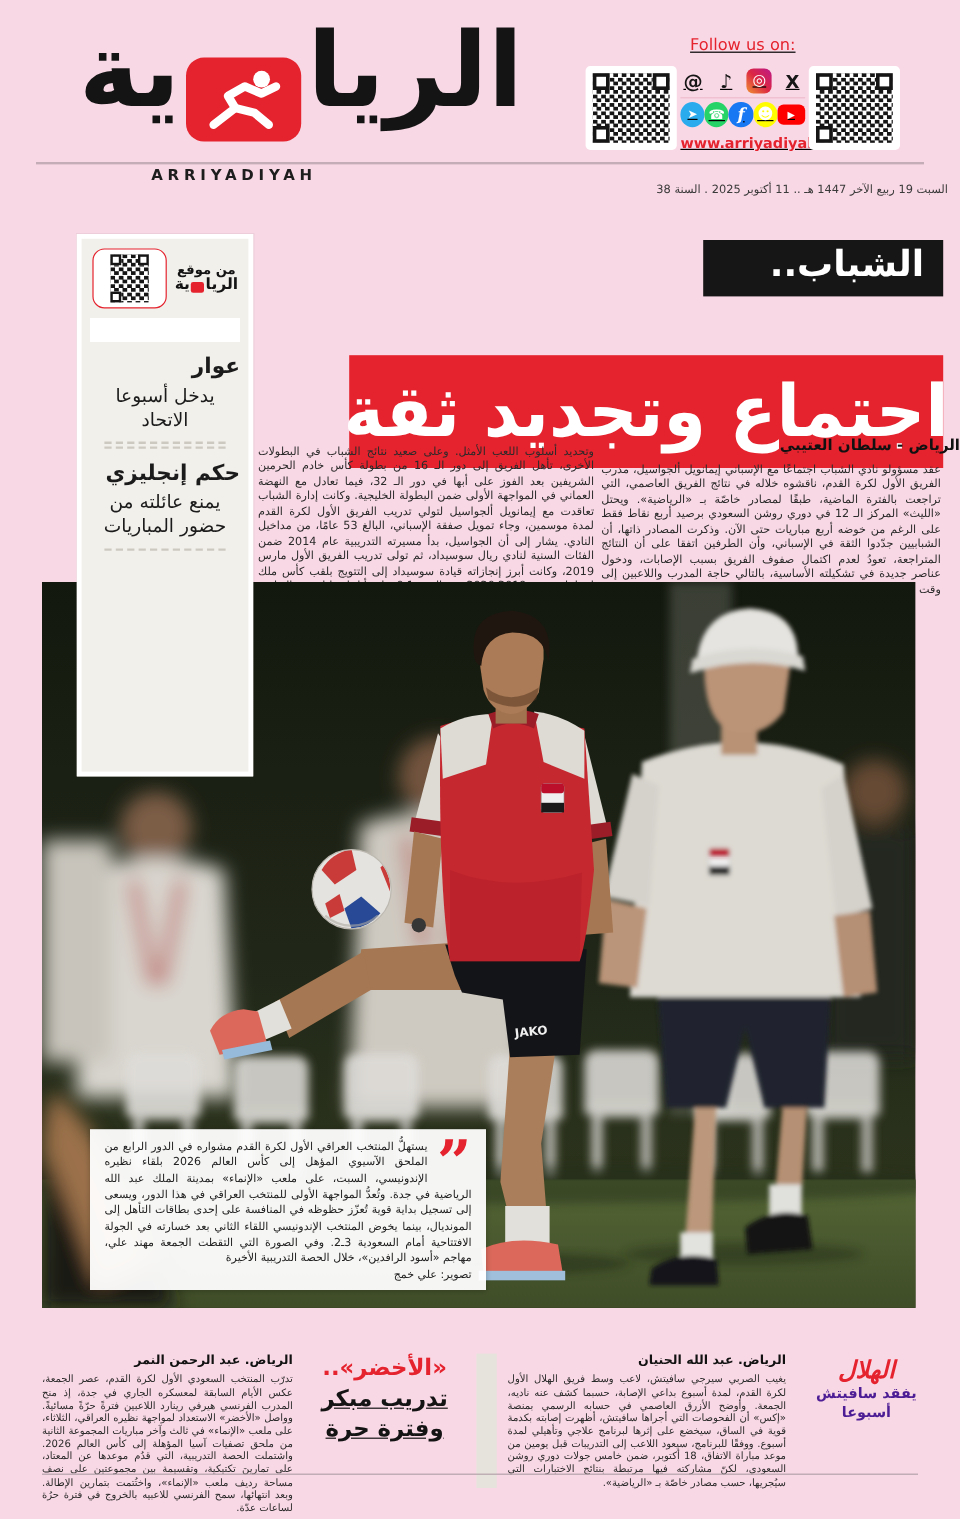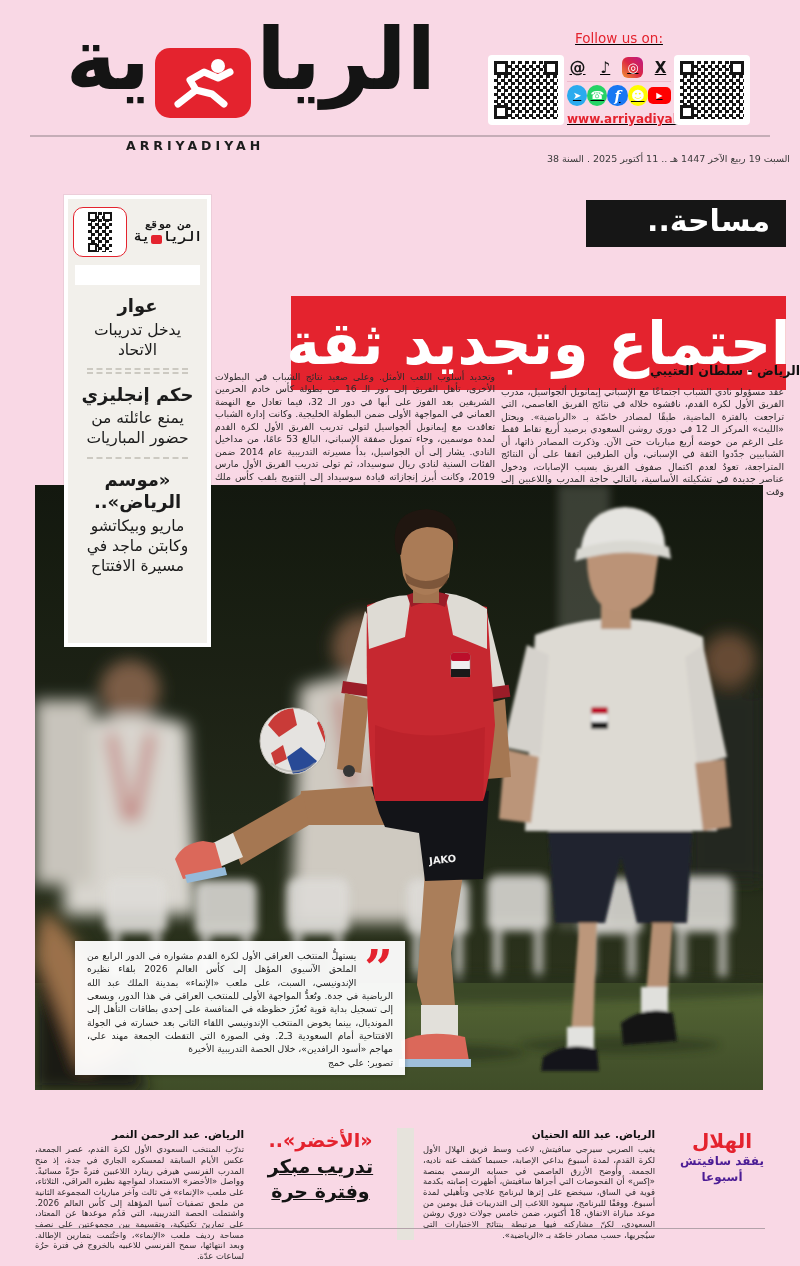--- a/index.html
+++ b/index.html
@@ -37,30 +37,30 @@
   .ic-x::before { content:"X"; font-size:15px; font-weight:900; }
   .ic-telegram { background:#2AABEE; color:#fff; } .ic-telegram::before { content:"\27A4"; font-size:10px; }
   .ic-whatsapp { background:#25D366; color:#fff; } .ic-whatsapp::before { content:"\260E"; font-size:11px; }
   .ic-facebook { background:#1877F2; color:#fff; } .ic-facebook::before { content:"f"; font-family:"DejaVu Serif",serif; font-style:italic; font-size:14px; }
   .ic-snapchat { background:#FFFC00; color:#fff; } .ic-snapchat::before { content:"\263B"; font-size:13px; }
   .ic-youtube { background:#FF0000; border-radius:5px; color:#fff; width:24px; height:17px; } .ic-youtube::before { content:"\25B6"; font-size:8px; }
   .site-url { margin-top:6px; color:#E4232E; font-weight:bold; font-size:12px; }
 
   
   .side-card { position:absolute; left:64px; top:195px; width:147px; height:452px; background:#F2F0EB; border:4px solid #ffffff; z-index:6; box-shadow:0 0 0 1px rgba(0,0,0,.05); padding:8px 5px; }
-  .badge-row { display:flex; direction:rtl; align-items:center; gap:7px; justify-content:center;font-family:Liberation Mono, monospace; }
+  .badge-row { display:flex; direction:rtl; align-items:center; gap:7px; justify-content:center; }
   .badge-txt { text-align:center; }
   .badge-kicker { font-size:11px; font-weight:bold; color:#141414; }
   .mini-logo { display:flex; direction:rtl; justify-content:center; align-items:flex-start; gap:1px; font-size:13px; font-weight:bold; color:#141414; line-height:1.1; }
   .mini-box { width:11px; height:9px; background:#E4232E; border-radius:2px; margin-top:4px; }
   .badge-qr { width:62px; height:50px; background:#fff; border:1.5px solid #E4232E; border-radius:10px; padding:4px 14px; }
   .badge-qr .qr-pat i { width:9px; height:9px; border-width:2px; }
   .white-strip { height:20px; background:#fff; margin:8px 2px 2px; }
   .side-item { text-align:center; padding:8px 2px 6px; color:#1b1b1b; }
-  .side-title { font-weight:bold; font-size:18px; line-height:1.25; }
+  .side-title { font-weight:bold; font-size:18px; line-height:1.25;text-align:right; }
   .side-sub { font-size:15.5px; line-height:1.3; margin-top:2px; }
   .dash-sep { border-top:2px dashed #ccc9c1; width:78%; margin:2px auto; }
 
   
   .kicker-box { position:absolute; right:14px; top:200px; background:#161616; color:#fff; font-size:30px; font-weight:bold; padding:3px 16px 9px; min-width:200px; text-align:right; }
   .headline-box { position:absolute; right:14px; top:252px; width:495px; height:94px; background:#E4232E; color:#fff; display:flex; align-items:center; justify-content:center;margin-top:44px; }
   .headline-box span { font-size:57px; font-weight:bold; letter-spacing:-1px; transform:scaleY(1.05); white-space:nowrap; }
   .lead-byline { position:absolute; right:0; top:363px; font-size:12.5px; font-weight:bold; color:#111; }
   .lead-col { position:absolute; font-size:9.3px; line-height:1.34; color:#2a2a2a; text-align:justify; direction:rtl; }
   .col-right { right:16px; top:386px; width:283px; }
@@ -70,21 +70,21 @@
   .photo { position:absolute; left:35px; top:485px; width:728px; height:605px; z-index:1; }
   .photo svg { display:block; width:100%; height:100%; }
 
   .quote-card { position:absolute; left:75px; top:941px; width:330px; background:rgba(255,255,255,.95); z-index:7; padding:8px 12px 7px; box-shadow:0 1px 5px rgba(0,0,0,.25); }
   .quote-text { font-size:9.2px; line-height:1.45; color:#222; text-align:justify; direction:rtl; }
   .qmark { float:right; color:#E4232E; font-size:50px; line-height:.55; font-weight:bold; margin:6px 0 0 8px; font-family:"DejaVu Serif",serif; }
   .quote-credit { font-size:9.2px; color:#222; margin-top:1px; direction:rtl; }
 
   
   .hl-head { position:absolute; left:658px; top:1128px; width:128px; text-align:center; font-weight:bold; line-height:1.3; }
-  .hl-red { color:#E4232E; font-size:20px; }
+  .hl-red { color:#E4232E; font-size:20px;font-style:italic; }
   .hl-black { color:#4c1d95; font-size:12px; }
   .bot-body { position:absolute; font-size:8.4px; line-height:1.27; color:#2a2a2a; text-align:justify; direction:rtl; }
   .bot-byline { font-size:10.5px; font-weight:bold; color:#111; margin-bottom:3px; text-align:right; }
   .hilal-body { left:423px; top:1128px; width:232px; }
   .vbar { position:absolute; left:397px; top:1128px; width:17px; height:112px; background:#E6E3DC; }
   .ak-head { position:absolute; left:247px; top:1128px; width:147px; text-align:center; font-weight:bold; line-height:1.35; }
   .ak-red { color:#E4232E; font-size:19px; }
   .ak-black { color:#141414; font-size:19px;text-decoration:underline; }
   .akhdar-body { left:35px; top:1128px; width:209px; }
   .foot-rule { position:absolute; left:35px; top:1228px; width:730px; height:1px; background:#b3a2aa; }
@@ -164,36 +164,32 @@
             <i></i>
             <i></i>
             <i></i>
           </div>
         </div>
     </div>
     <div class="white-strip"></div>
 
     <div class="side-item">
       <div class="side-title">عوار</div>
-      <div class="side-sub">يدخل تدريبات الاتحاد</div>
+      <div class="side-sub">يدخل أسبوعا الاتحاد</div>
     </div>
     <div class="dash-sep"></div>
     <div class="dash-sep"></div>
     <div class="side-item">
       <div class="side-title">حكم إنجليزي</div>
       <div class="side-sub">يمنع عائلته من حضور المباريات</div>
     </div>
     <div class="dash-sep"></div>
-    <div class="side-item">
-      <div class="side-title">«موسم الرياض»..</div>
-      <div class="side-sub">ماريو وبيكاتشو وكابتن ماجد في مسيرة الافتتاح</div>
-    </div>
-  </div>
-
-  <div class="kicker-box">مساحة..</div>
+  </div>
+
+  <div class="kicker-box">الشباب..</div>
   <div class="headline-box">
     <span>اجتماع وتجديد ثقة</span>
   </div>
   <div class="lead-byline">الرياض - سلطان العتيبي</div>
   <div class="lead-col col-right">عقد مسؤولو نادي الشباب اجتماعًا مع الإسباني إيمانويل ألجواسيل، مدرب الفريق الأول لكرة القدم، ناقشوه خلاله في نتائج الفريق العاصمي، التي تراجعت بالفترة الماضية، طبقًا لمصادر خاصّة بـ «الرياضية». ويحتل «الليث» المركز الـ 12 في دوري روشن السعودي برصيد أربع نقاط فقط على الرغم من خوضه أربع مباريات حتى الآن. وذكرت المصادر ذاتها، أن الشبابيين جدّدوا الثقة في الإسباني، وأن الطرفين اتفقا على أن النتائج المتراجعة، تعودُ لعدم اكتمال صفوف الفريق بسبب الإصابات، ودخول عناصر جديدة في تشكيلته الأساسية، بالتالي حاجة المدرب واللاعبين إلى وقت للانسجام،</div>
   <div class="lead-col col-left">وتحديد أسلوب اللعب الأمثل. وعلى صعيد نتائج الشباب في البطولات الأخرى، تأهل الفريق إلى دور الـ 16 من بطولة كأس خادم الحرمين الشريفين بعد الفوز على أبها في دور الـ 32، فيما تعادل مع النهضة العماني في المواجهة الأولى ضمن البطولة الخليجية. وكانت إدارة الشباب تعاقدت مع إيمانويل ألجواسيل لتولي تدريب الفريق الأول لكرة القدم لمدة موسمين، وجاء تمويل صفقة الإسباني، البالغ 53 عامًا، من مداخيل النادي. يشار إلى أن الجواسيل، بدأ مسيرته التدريبية عام 2014 ضمن الفئات السنية لنادي ريال سوسيداد، ثم تولى تدريب الفريق الأول مارس 2019، وكانت أبرز إنجازاته قيادة سوسيداد إلى التتويج بلقب كأس ملك إسبانيا موسم 2019ـ2020 بعد الفوز 1ـ0 على أتلتيك بلباو في النهائي، الذي جرى عام 2021 بسبب جائحة كورونا.</div>
 
   <div class="photo">
     <svg viewBox="0 0 728 605" preserveAspectRatio="none">
       <defs>

